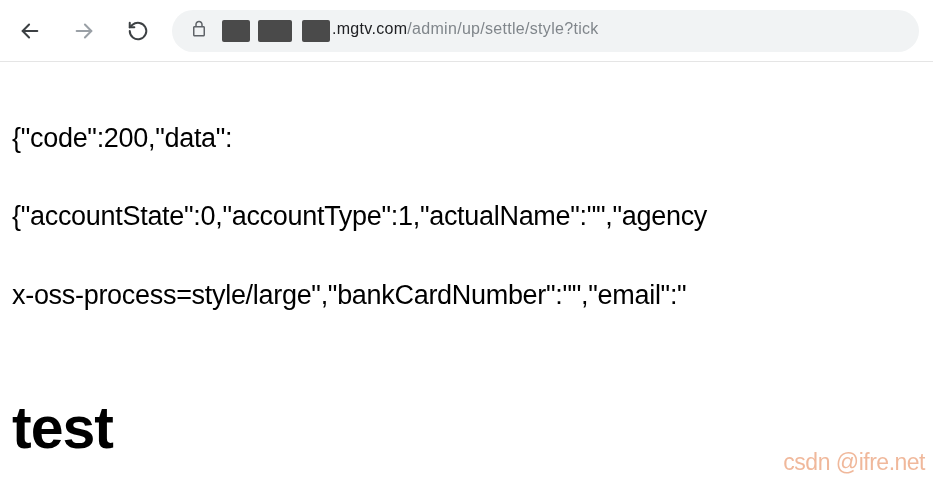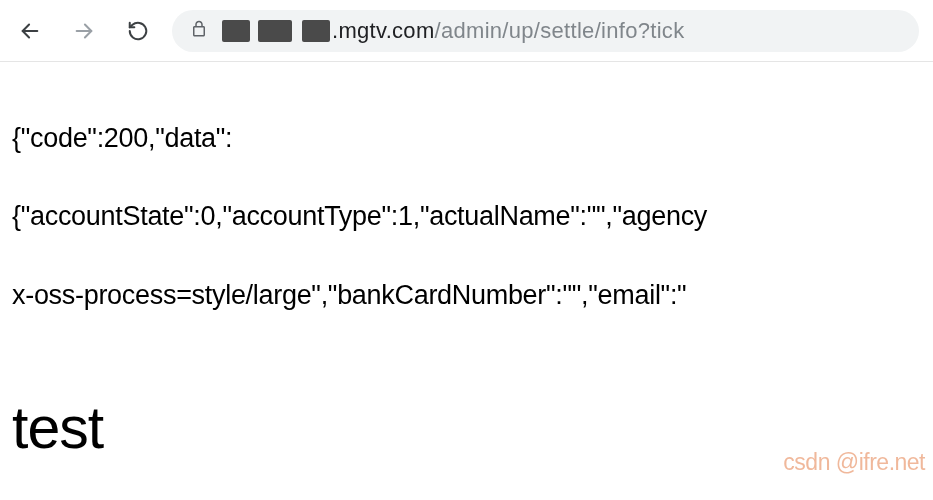--- a/index.html
+++ b/index.html
@@ -55,26 +55,26 @@
       height: 42px;
       padding: 0 18px;
       gap: 14px;
       overflow: hidden;
     }
     .lock-icon svg {
       width: 18px;
       height: 18px;
     }
     .url {
-      font-size: 22px;
+      font-size: 16px;
       color: #202124;
       white-space: nowrap;
       letter-spacing: 0.3px;
       display: flex;
-      align-items: center;
+      align-items: flex-start;
     }
     .url .path {
       color: #80868b;
     }
     .red-box {
       display: inline-block;
       background: #4a4a4a;
       border-radius: 2px;
       margin-right: 2px;
     }
@@ -85,21 +85,21 @@
       padding: 18px 10px 0 12px;
       font-size: 27px;
       line-height: 1.45;
       color: #000;
       white-space: pre-wrap;
       letter-spacing: -0.3px;
       font-family: -apple-system, BlinkMacSystemFont, "Segoe UI", Helvetica, Arial, sans-serif;
     }
     .heading {
       font-size: 59px;
-      font-weight: 400;
+      font-weight: 700;
       margin: 32px 0 34px 0;
       letter-spacing: -1px;
     }
     .watermark {
       position: absolute;
       right: 8px;
       bottom: 24px;
       color: rgba(228, 126, 72, 0.55);
       font-size: 23px;
       font-family: Arial, sans-serif;
@@ -135,21 +135,21 @@
     <span class="lock-icon">
       <svg viewBox="0 0 24 24" fill="#5f6368">
           <path d="M18 8h-1V6c0-2.76-2.24-5-5-5S7 3.24 7 6v2H6c-1.1 0-2 .9-2 2v10c0 1.1.9 2 2 2h12c1.1 0 2-.9 2-2V10c0-1.1-.9-2-2-2zM9 6c0-1.66 1.34-3 3-3s3 1.34 3 3v2H9V6zm9 14H6V10h12v10z"></path>
         </svg>
     </span>
     <span class="url">
       <span class="red-box rb1"></span>
       <span class="red-box rb2"></span>
       <span class="red-box rb3"></span>
       <span>.mgtv.com</span>
-        <span class="path">/admin/up/settle/info?tick</span>
+        <span class="path">/admin/up/settle/style?tick</span>
     </span>
   </div>
 </div>
 
 <div class="content">
 <div>{"code":200,"data":</div>
 <div>{"accountState":0,"accountType":1,"actualName":"","agency</div>
 <div>x-oss-process=style/large","bankCardNumber":"","email":"</div>
 <div class="heading">test</div>
 

